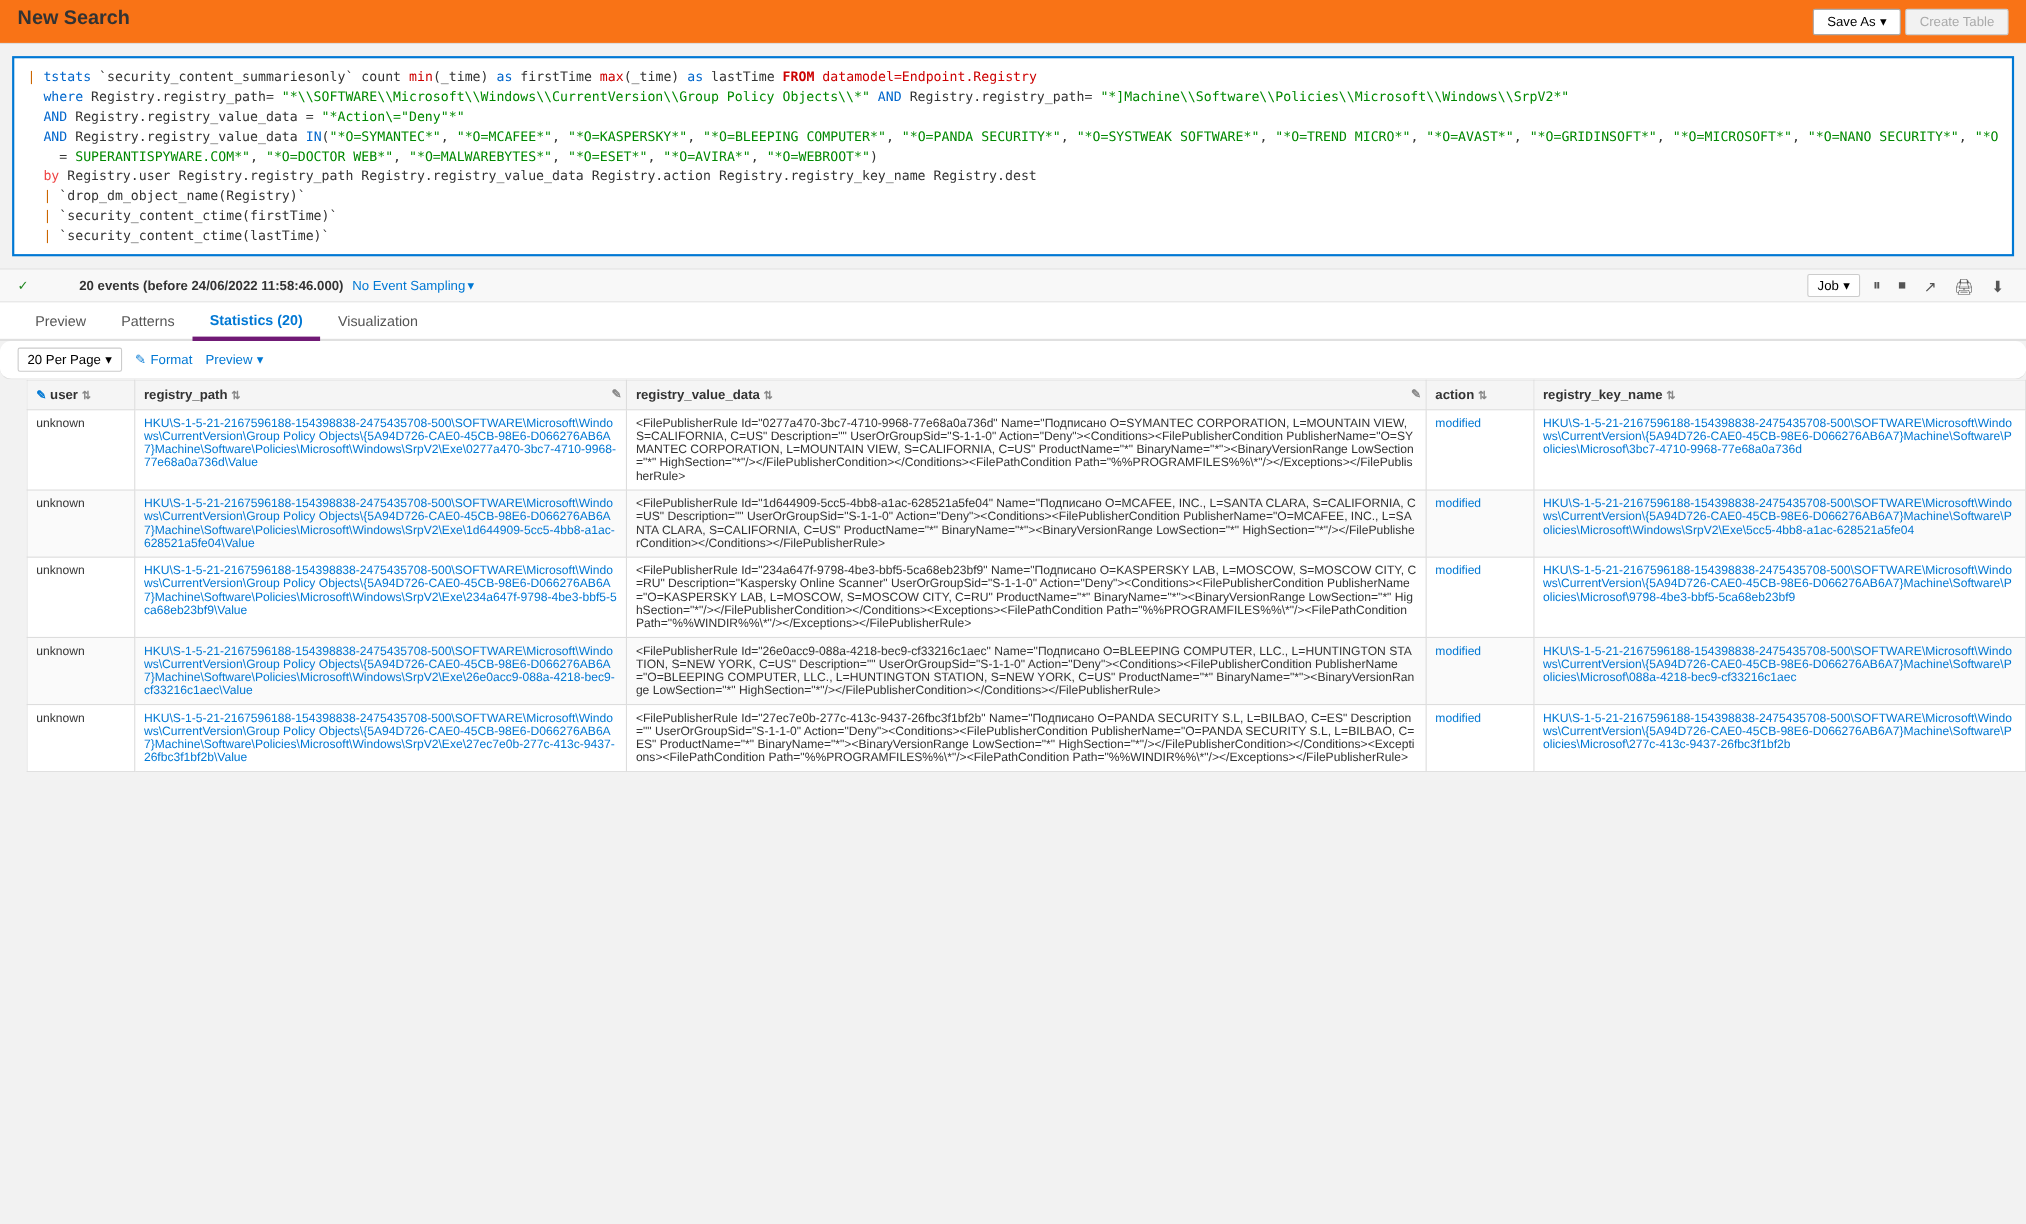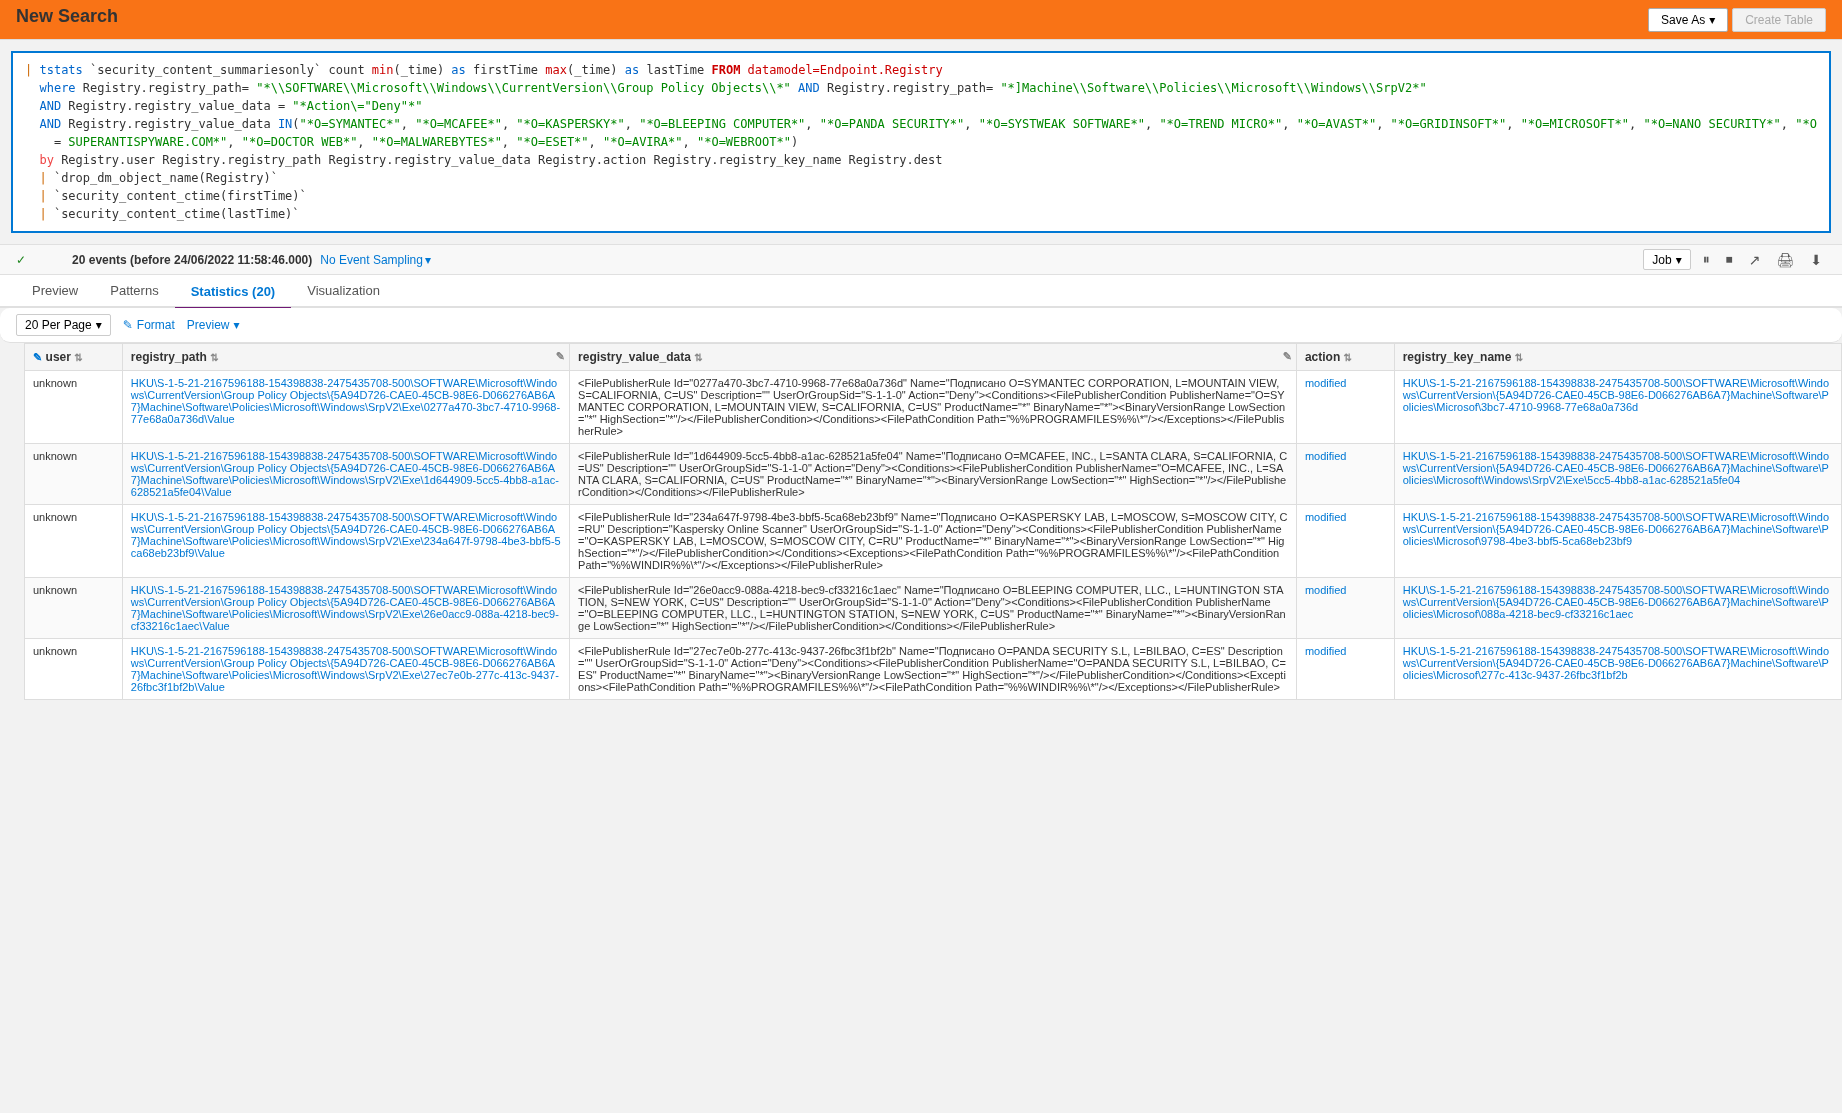--- a/index.html
+++ b/index.html
@@ -65,21 +65,21 @@
 
     .tabs-bar {
       display: flex; align-items: center; background: #fff;
       border-bottom: 2px solid #e0e0e0; padding: 0 16px;
     }
     .tab {
       padding: 8px 16px; cursor: pointer; font-size: 13px;
       border-bottom: 2px solid transparent; margin-bottom: -2px;
       color: #555;
     }
-    .tab.active { border-bottom: 1px solid #701a75; color: #0078d4; font-weight: bold; }
+    .tab.active { border-bottom: 4px solid #701a75; color: #0078d4; font-weight: bold; }
 
     .toolbar {
       display: flex; align-items: center; gap: 12px;
       background: #fff; padding: 6px 16px; border-bottom: 1px solid #e0e0e0; border-radius: 10px;
     }
     .toolbar-btn {
       border: none; background: none; color: #0078d4; cursor: pointer;
       font-size: 12px; display: flex; align-items: center; gap: 4px;
     }
     .per-page-btn {

